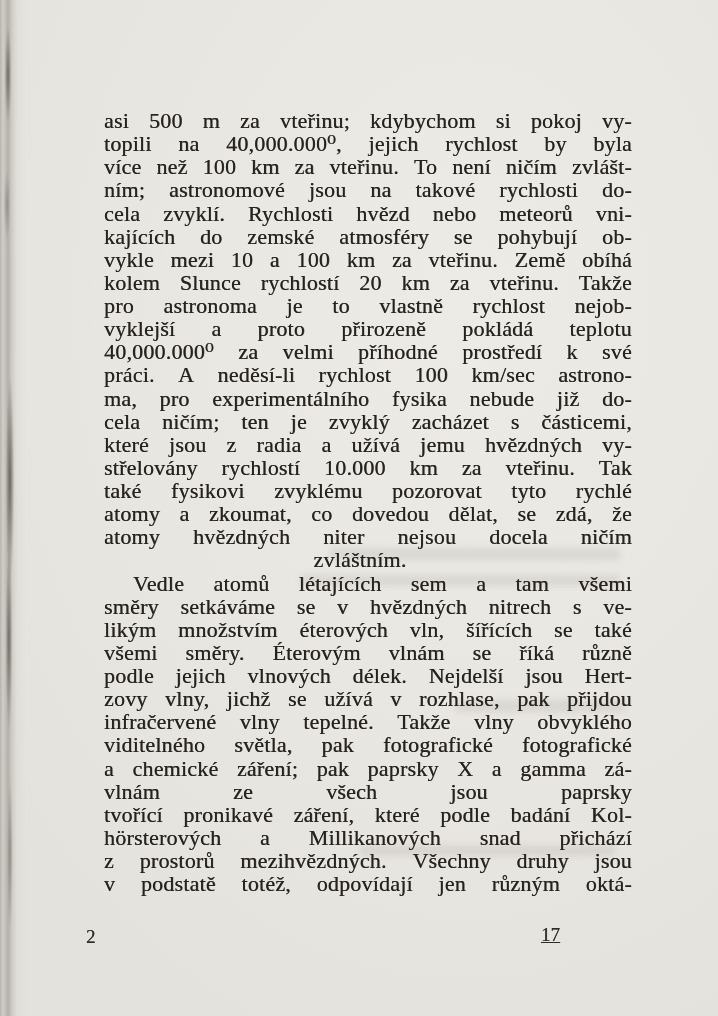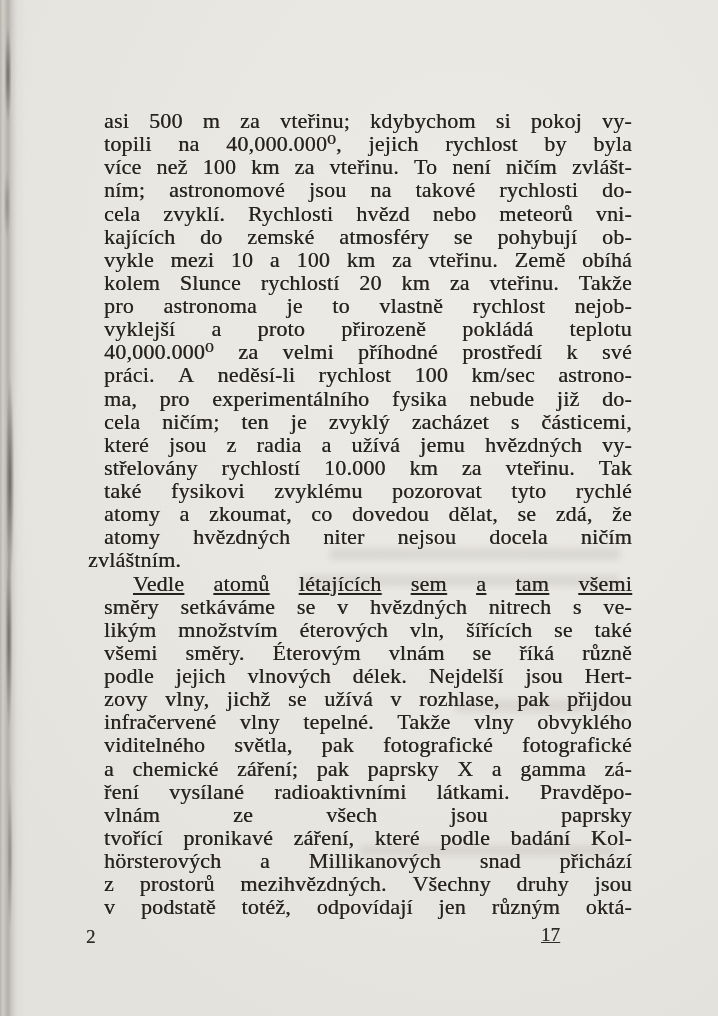--- a/index.html
+++ b/index.html
@@ -68,22 +68,22 @@
     height: 23.14px;
     line-height: 23.14px;
     overflow: visible;
   }
   .line.just {
     display: flex;
     justify-content: space-between;
     margin-left: 16px;
   }
   .line.just span { white-space: pre; }
-  .line.indent { padding-left: 29px; text-decoration: underline; }
-  .line.plain { text-align: left; }
+  .line.indent { padding-left: 29px; }
+  .line.plain { text-align: center; }
 
   .footer-num {
     position: absolute;
     color: #2e2b27;
     font-size: 19px;
     line-height: 20px;
     text-shadow: 0.3px 0 0 rgba(46,43,39,0.7);
   }
   .sig { left: 86px; top: 927px; }
   .pageno { left: 541px; top: 925px; text-decoration: underline; }
@@ -360,27 +360,20 @@
         <span>chemické</span>
         <span>záření;</span>
         <span>pak</span>
         <span>paprsky</span>
         <span>X</span>
         <span>a</span>
         <span>gamma</span>
         <span>zá-</span>
       </div>
       <div class="line just">
-        <span>ření</span>
-        <span>vysílané</span>
-        <span>radioaktivními</span>
-        <span>látkami.</span>
-        <span>Pravděpo-</span>
-      </div>
-      <div class="line just">
         <span>vlnám</span>
         <span>ze</span>
         <span>všech</span>
         <span>jsou</span>
         <span>paprsky</span>
       </div>
       <div class="line just">
         <span>tvořící</span>
         <span>pronikavé</span>
         <span>záření,</span>

